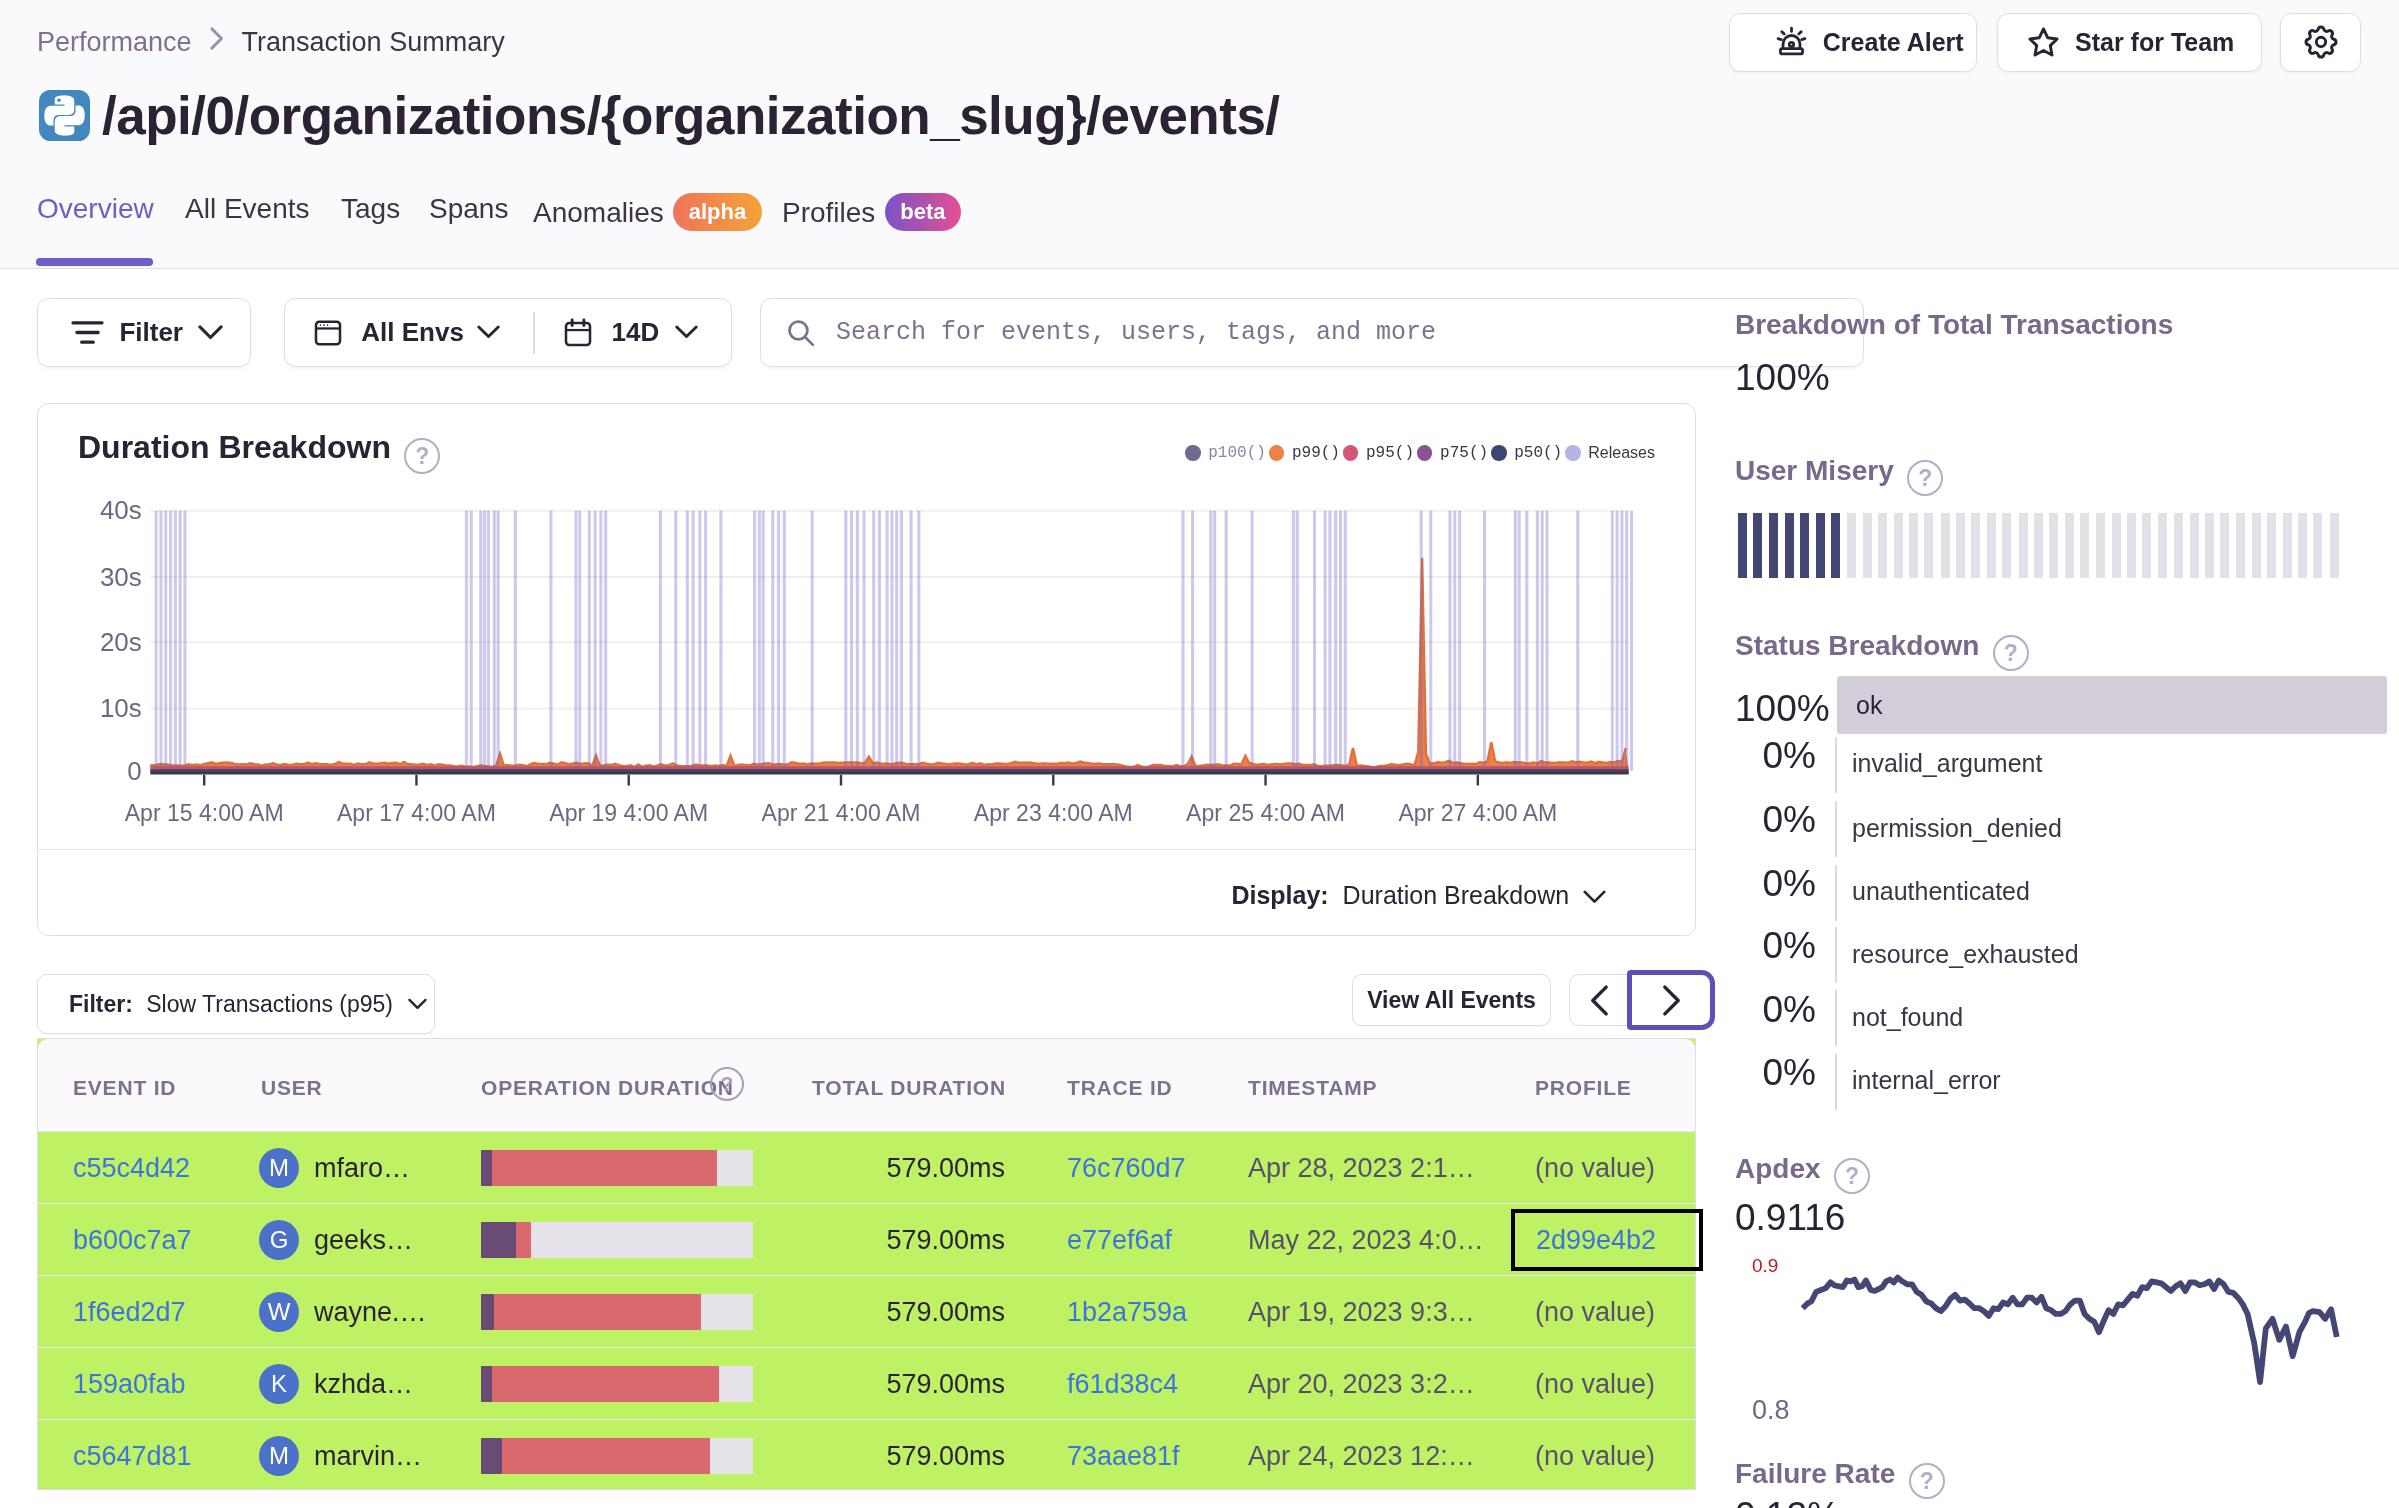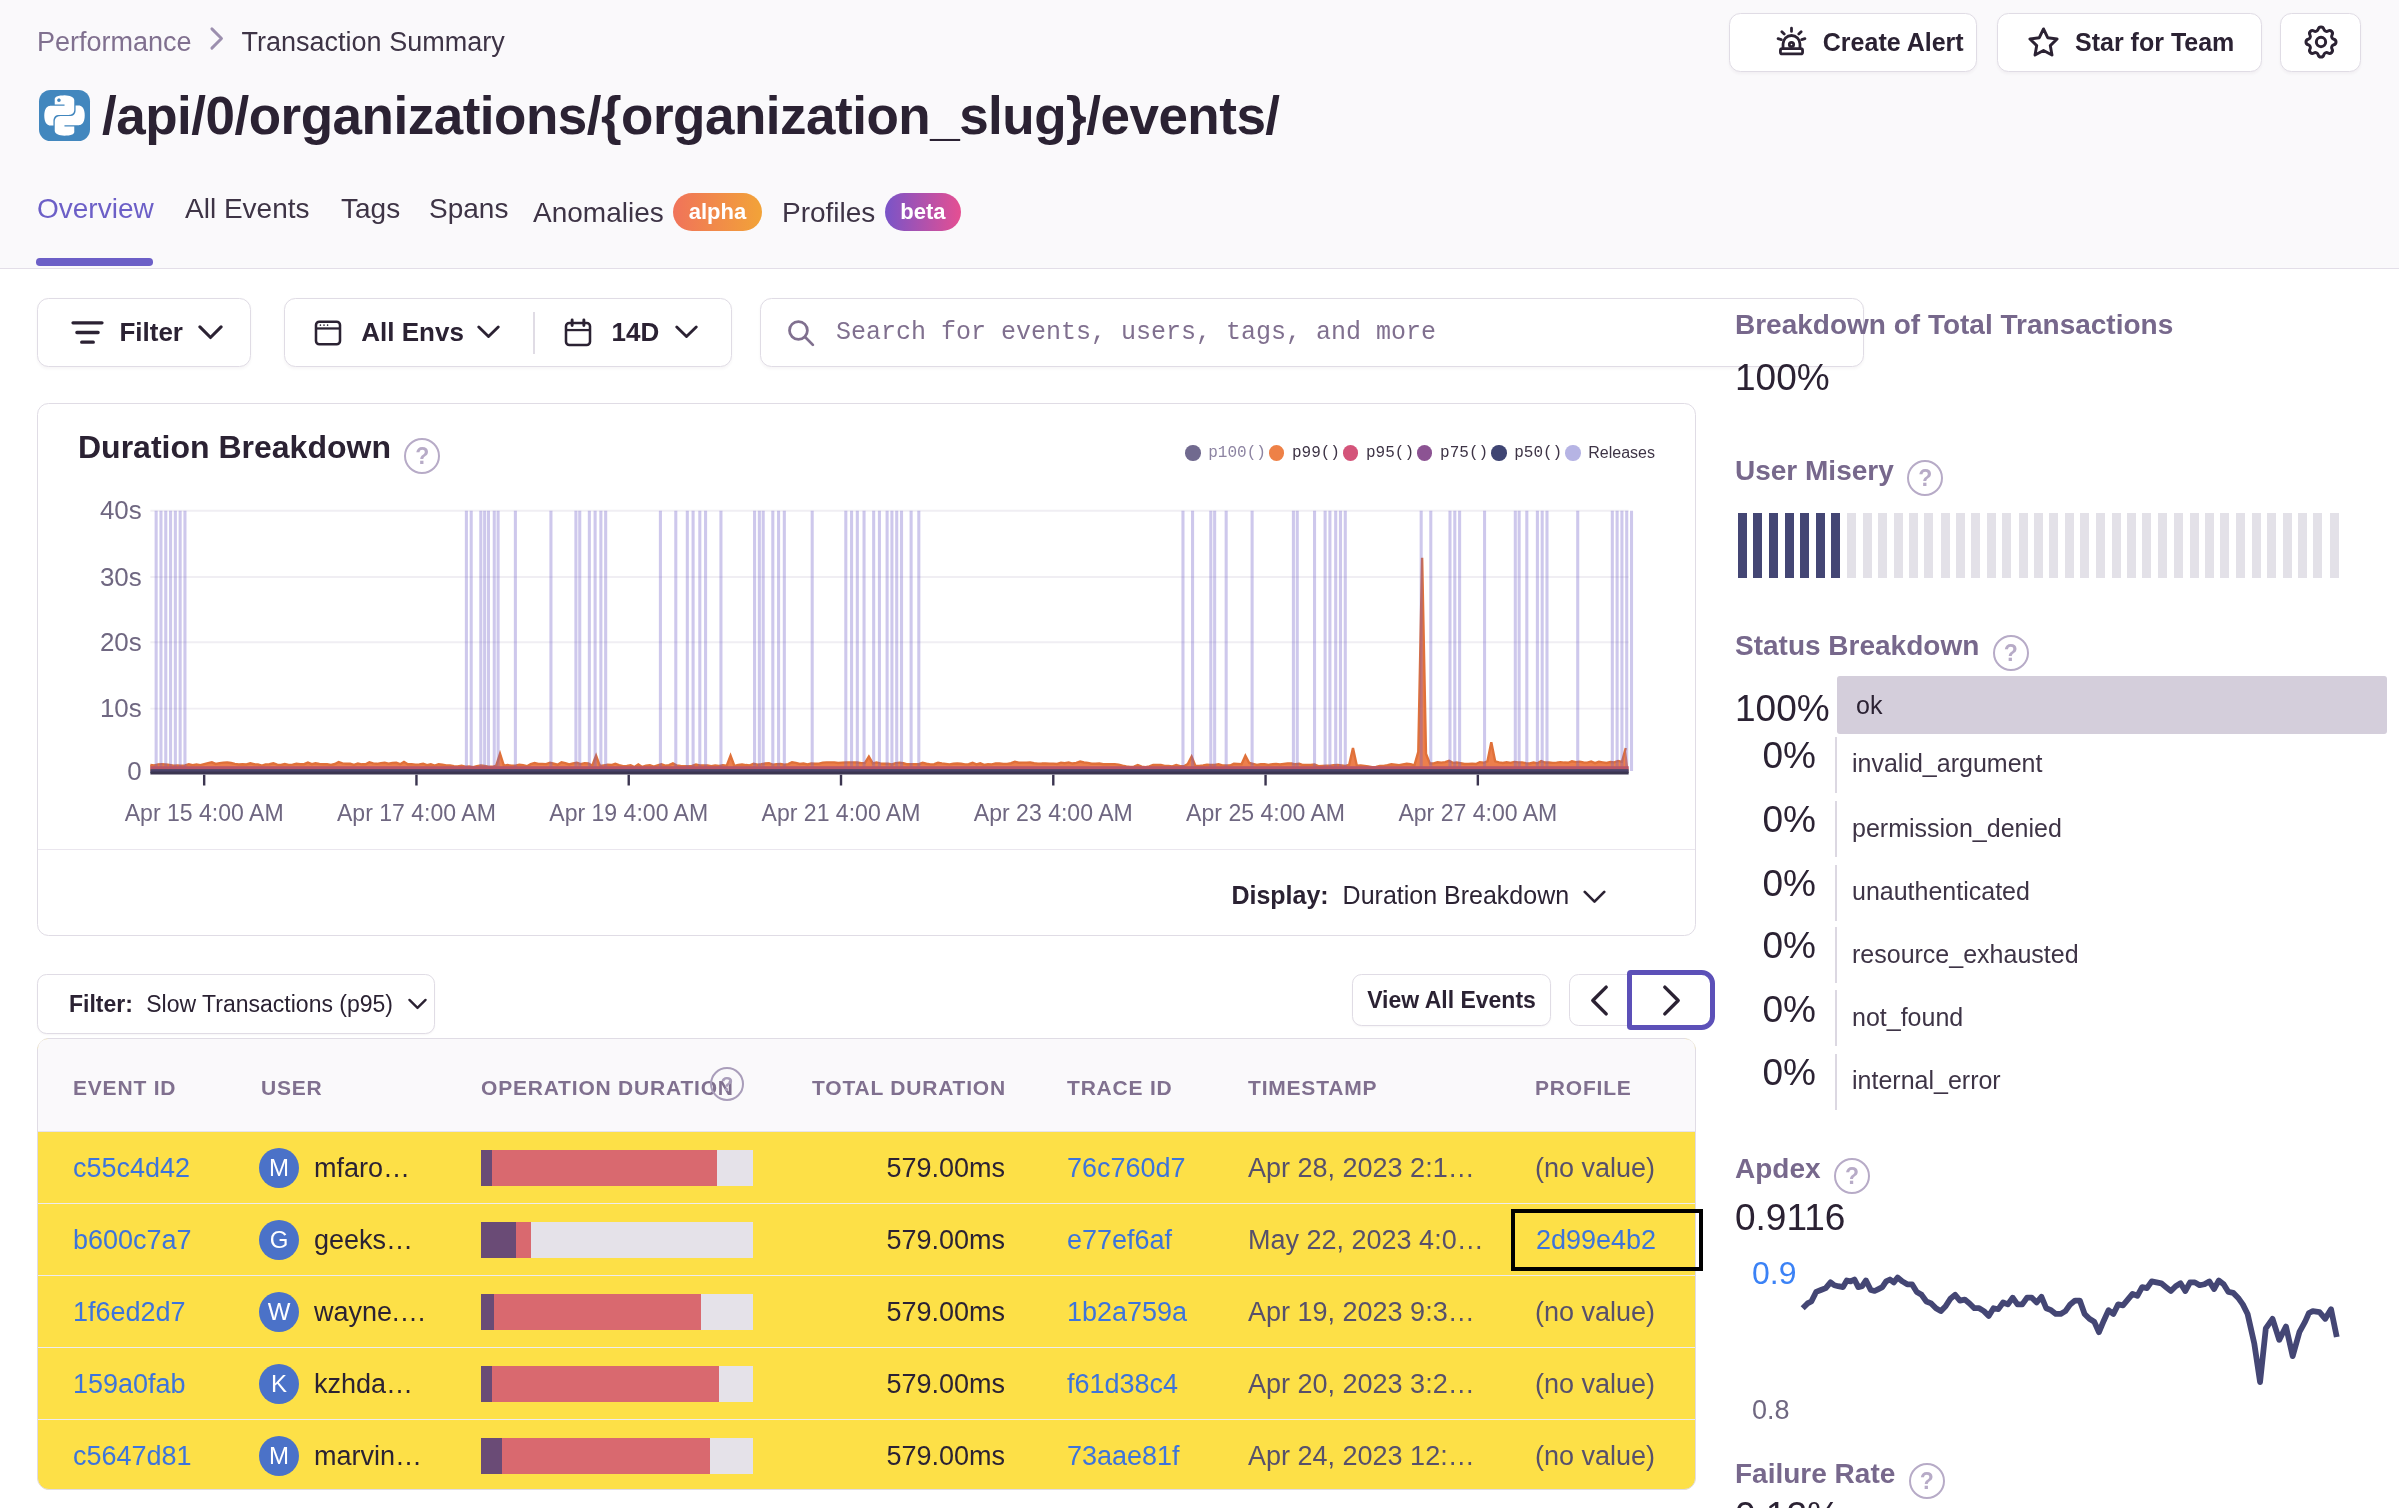--- a/index.html
+++ b/index.html
@@ -31,21 +31,21 @@
 .litem { display:flex; align-items:center; gap:7.7px; font-family:"Liberation Mono",monospace; }
 .ldot { width:15.4px; height:15.4px; border-radius:50%; }
 .displayrow { position:absolute; left:0; top:445px; width:100%; height:86px; border-top:1.9px solid #EAE6EE; }
 .displaytxt { position:absolute; right:89px; top:31px; font-size:25px; color:#2B2233; }
 
 .tfilter { position:absolute; left:37px; top:974px; white-space:nowrap; width:398px; height:60px; background:#fff; border:1.9px solid #E0DCE5; border-radius:9.6px; display:flex; align-items:center; font-size:23px; color:#2B2233; box-shadow:0 1px 1.9px rgba(43,34,51,0.04); }
 .viewall { position:absolute; left:1352px; top:974px; white-space:nowrap; width:199px; font-size:23px; height:52px; background:#fff; border:1.9px solid #E0DCE5; border-radius:9.6px; display:flex; align-items:center; justify-content:center; font-weight:bold; color:#2B2233; box-shadow:0 1px 1.9px rgba(43,34,51,0.04); }
 .pgl { position:absolute; left:1569px; top:974px; width:61px; height:52px; background:#fff; border:1.9px solid #E0DCE5; border-radius:9.6px 0 0 9.6px; display:flex; align-items:center; justify-content:center; }
 .pgr { position:absolute; left:1627px; top:970px; width:88px; height:60px; background:#fff; border:5.8px solid #5C50B8; border-radius:3.8px 13.4px 13.4px 3.8px; display:flex; align-items:center; justify-content:center; }
 
-.table { position:absolute; left:37px; top:1038px; width:1659px; height:452px; background:#fde047; border:1.9px solid #E0DCE5; border-radius:12px; }
+.table { position:absolute; left:37px; top:1038px; width:1659px; height:452px; background:#bef264; border:1.9px solid #E0DCE5; border-radius:1px; }
 .thead { position:absolute; left:0; top:0; width:100%; height:93px; background:#FAF9FB; border-bottom:1.9px solid #E7E3EB; border-radius:9.6px 9.6px 0 0; }
 .th { position:absolute; top:37px; font-size:21px; font-weight:bold; color:#80708F; letter-spacing:0.8px; white-space:nowrap; }
 .row { position:absolute; left:0; width:100%; height:72px; border-bottom:1.9px solid #EDEBF0; }
 .cell { position:absolute; top:50%; transform:translateY(-50%); font-size:27px; white-space:nowrap; }
 .link { color:#3D74DB; }
 .gray { color:#57506B; }
 .avatar { position:absolute; left:221px; top:50%; transform:translateY(-50%); width:40px; height:40px; border-radius:50%; background:#4B72C8; color:#fff; font-size:24px; display:flex; align-items:center; justify-content:center; }
 .bar { position:absolute; left:443px; top:50%; transform:translateY(-50%); width:272px; height:36px; background:#E5E2E9; }
 .seg { position:absolute; top:0; height:100%; }
 .blackbox { position:absolute; left:1473px; top:170px; width:192px; height:62px; border:4.8px solid #000; }
@@ -356,21 +356,21 @@
     <div class="statusname" style="left:1852px;top:940px;">resource_exhausted</div>
     <div class="bignum" style="left:1735px;top:989px;width:81px;text-align:right;">0%</div>
     <div class="vline" style="top:990px;height:56px;"></div>
     <div class="statusname" style="left:1852px;top:1003px;">not_found</div>
     <div class="bignum" style="left:1735px;top:1052px;width:81px;text-align:right;">0%</div>
     <div class="vline" style="top:1054px;height:56px;"></div>
     <div class="statusname" style="left:1852px;top:1066px;">internal_error</div>
 
 <div class="sbtitle" style="left:1735px;top:1153px;">Apdex<span class="help">?</span></div>
 <div class="bignum" style="left:1735px;top:1197px;">0.9116</div>
-<div class="abs" style="left:1752px;top:1255px;font-size:32px;color:#3b82f6;text-align:right;">0.9</div>
+<div class="abs" style="left:1752px;top:1255px;font-size:19px;color:#b91c1c;text-align:right;">0.9</div>
 <div class="abs" style="left:1752px;top:1395px;font-size:27px;color:#6F6781;">0.8</div>
 <svg style="position:absolute;left:1735px;top:1244px;" width="634" height="163" viewBox="0 0 660 170">
   <path d="M70,67 L75,62 L79,60 L84,50 L89,48 L94,46 L99,40 L103,43 L107,44 L112,45 L116,38 L120,39 L124,37 L128,45 L132,44 L136,38 L141,48 L145,49 L149,47 L153,45 L157,39 L161,37 L165,40 L169,35 L174,39 L179,42 L184,42 L189,50 L194,53 L199,60 L204,62 L209,67 L214,70 L219,65 L224,57 L229,53 L234,59 L239,58 L244,62 L249,67 L254,67 L259,70 L264,75 L269,67 L274,68 L279,61 L284,63 L289,56 L294,63 L299,63 L304,56 L309,56 L314,61 L319,55 L324,67 L329,69 L334,73 L339,73 L344,70 L349,63 L354,59 L359,59 L364,73 L369,78 L374,81 L379,92 L384,80 L389,69 L394,73 L399,63 L404,64 L409,58 L414,52 L419,54 L424,45 L429,46 L434,39 L439,40 L444,41 L449,45 L454,49 L459,44 L464,41 L469,49 L474,40 L479,40 L484,43 L489,42 L494,39 L499,47 L504,38 L509,42 L514,50 L519,51 L524,56 L529,63 L534,73 L541,104 L547,144 L553,88 L560,78 L567,100 L574,86 L581,117 L588,92 L594,81 L598,72 L602,70 L609,71 L615,78 L621,68 L627,97 " fill="none" stroke="#444674" stroke-width="6" stroke-linejoin="round"></path>
 </svg>
 
 <div class="sbtitle" style="left:1735px;top:1458px;">Failure Rate<span class="help">?</span></div>
 <div class="bignum" style="left:1735px;top:1495px;">0.12%</div>
 
 </div>
 

